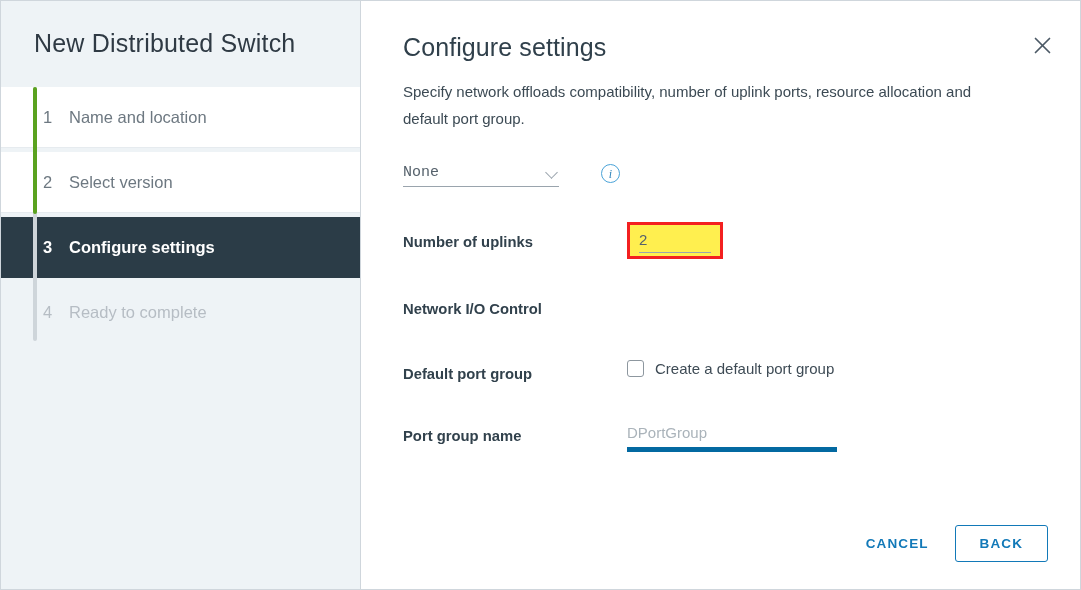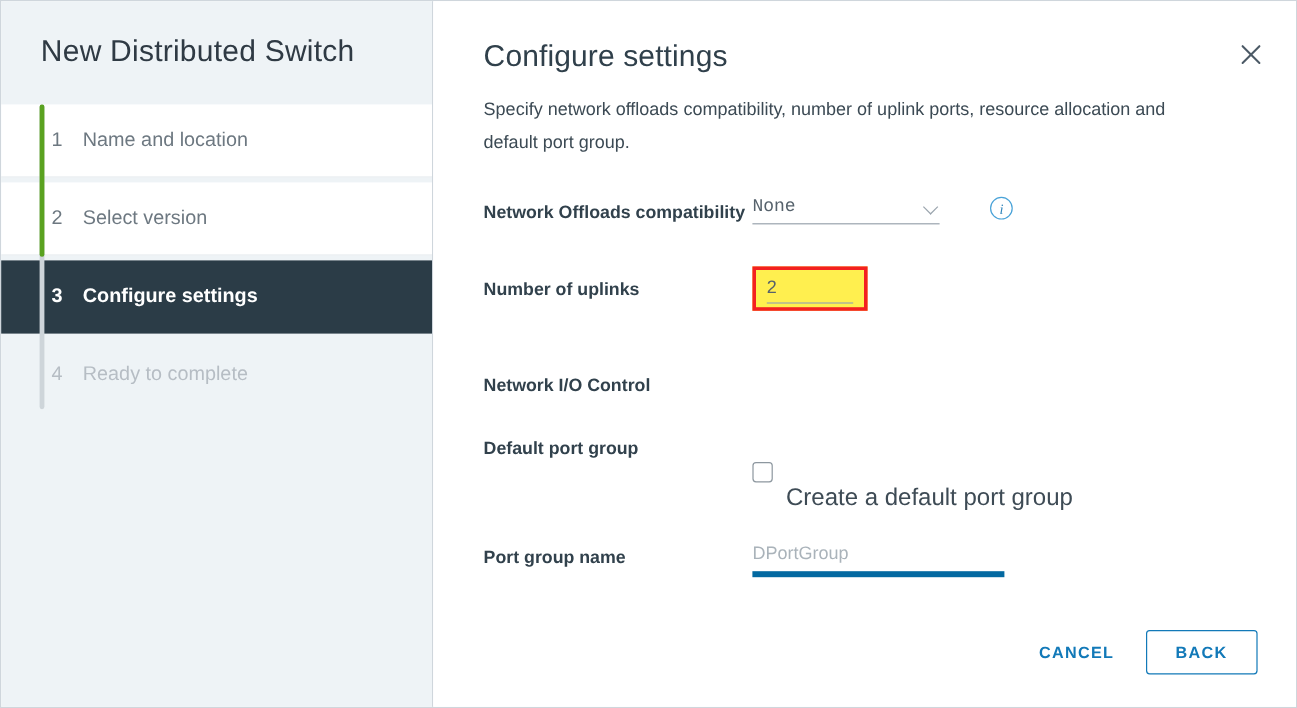--- a/index.html
+++ b/index.html
@@ -151,21 +151,21 @@
   .form { margin-top: 30px; }
 
   .row {
     display: flex;
     align-items: flex-start;
     min-height: 40px;
     margin-bottom: 18px;
   }
   .row.r1 { margin-bottom: 24px; }
   .row.r2 { margin-bottom: 27px; }
-  .row.r3 { margin-bottom: 25px; align-items: flex-end; }
+  .row.r3 { margin-bottom: 25px; }
   .row.r4 { margin-bottom: 22px; }
 
   .row-label {
     flex: 0 0 224px;
     font-size: 14.8px;
     font-weight: 700;
     color: #31414c;
     line-height: 21px;
     padding-top: 6px;
   }
@@ -263,24 +263,23 @@
   .cb-box {
     width: 17px;
     height: 17px;
     border: 1.5px solid #8d979f;
     border-radius: 3px;
     background: #fff;
     flex: 0 0 17px;
   }
   .cb-label {
     margin-left: 11px;
-    font-size: 20px;
+    font-size: 15px;
     color: #3e4b55;
     white-space: nowrap;
-    margin-top: 44px;
   }
 
   
   .txt-input {
     border: none;
     border-bottom: 5px solid #0369a1;
     background: transparent;
     font-family: "Liberation Sans", sans-serif;
     font-size: 15px;
     color: #56626c;
@@ -378,21 +377,20 @@
         <line x1="15.5" y1="1.5" x2="1.5" y2="15.5" stroke="currentColor" stroke-width="1.7" stroke-linecap="round"></line>
       </svg>
     </div>
 
     <div class="panel-title">Configure settings</div>
     <div class="panel-desc">Specify network offloads compatibility, number of uplink ports, resource allocation and default port group.</div>
 
     <div class="form">
 
       <div class="row r1">
-        <div class="row-label">Network Offloads compatibility</div>
         <div class="row-field">
           <div class="select wide">
             <span class="val">None</span>
             <span class="chev"></span>
           </div>
           <div class="info-icon">i</div>
         </div>
       </div>
 
       <div class="row r2">

